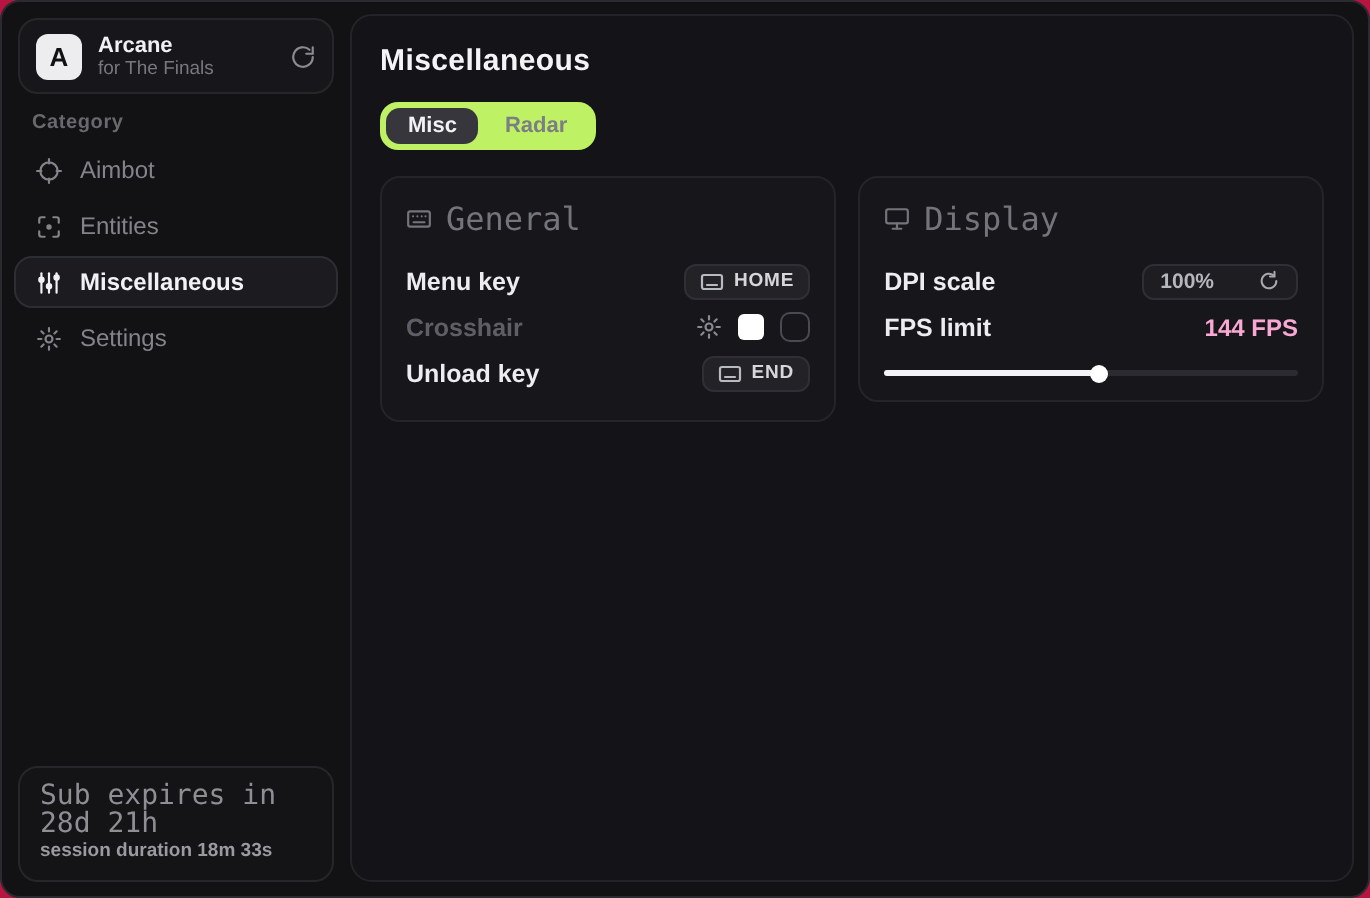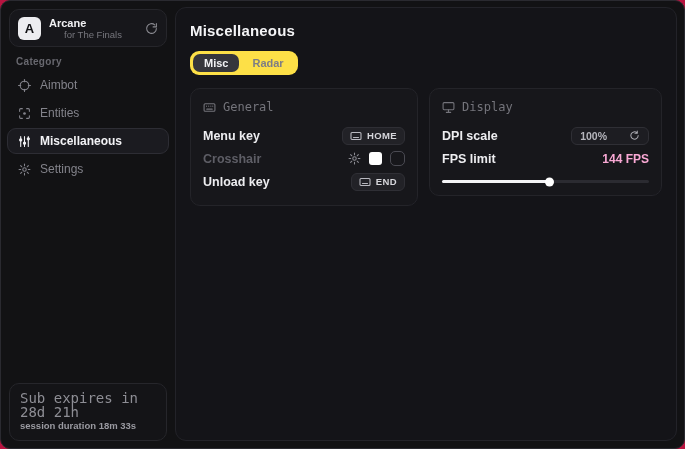--- a/index.html
+++ b/index.html
@@ -23,21 +23,21 @@
     background:#17171b; border:1px solid #26262b; border-radius:10px;
     display:flex; align-items:center; padding:0 8px; gap:8px;
   }
   .logo {
     width:23px; height:23px; border-radius:6px; background:#ededf0;
     color:#111114; font-weight:bold; font-size:13px;
     display:flex; align-items:center; justify-content:center; flex:none;
   }
   .brand-text { flex:1; min-width:0; }
   .brand-title { color:#f1f1f4; font-size:11px; font-weight:bold; line-height:12px; }
-  .brand-sub { color:#77777e; font-size:9.5px; line-height:11px;text-align:center; }
+  .brand-sub { color:#77777e; font-size:9.5px; line-height:11px; }
   .brand-icon { color:#8b8b92; display:flex; flex:none; cursor:pointer; }
   .cat-label {
     position:absolute; left:15px; top:55px;
     color:#68686f; font-size:10px; font-weight:bold; letter-spacing:.3px;
   }
   .nav { position:absolute; left:6px; right:6px; top:71px; }
   .nav-item {
     height:26px; margin-bottom:2px; border-radius:9px;
     display:flex; align-items:center; gap:9px; padding:0 10px;
     color:#83838b; font-size:12px; cursor:pointer;
@@ -59,38 +59,38 @@
   .status-line2 { color:#9a9aa1; font-size:9.5px; font-weight:bold; line-height:13px; }
   
   .main-panel {
     position:absolute; left:174px; top:6px; right:7px; bottom:7px;
     background:#141418; border:1px solid #232329; border-radius:11px;
     padding:14px 14px;
   }
   .page-title { color:#f4f4f6; font-size:15px; font-weight:bold; letter-spacing:.2px; }
   .tabs {
     display:inline-flex; gap:2px; margin-top:12px;
-    background:#fde047; border-radius:9px; padding:3px;
+    background:#bef264; border-radius:9px; padding:3px;
   }
   .tab {
     border:none; background:transparent; color:#7d7d85;
     font-family:inherit; font-size:11px; font-weight:bold;
     padding:3px 11px; border-radius:7px; cursor:pointer;
   }
   .tab.active { background:#36363c; color:#f2f2f5; }
   .cards { display:flex; gap:11px; margin-top:13px; align-items:flex-start; }
   .card {
     background:#17171b; border:1px solid #242429; border-radius:10px;
     padding:11px 12px 12px;
   }
   .card-general { width:233px; }
   .card-display { width:238px; }
   .card-head {
     display:flex; align-items:center; gap:7px;
-    color:#74747b; font-family:"DejaVu Sans Mono", monospace; font-size:12px;
+    color:#74747b; font-family:"DejaVu Sans Mono", monospace; font-size:16px;
     margin-bottom:10px;
   }
   .row {
     display:flex; align-items:center; justify-content:space-between;
     height:23px;
   }
   .row-label { color:#ededf0; font-size:12.5px; font-weight:bold; }
   .row-label.dim { color:#5e5e66; }
   .keybind {
     display:inline-flex; align-items:center; gap:5px;

